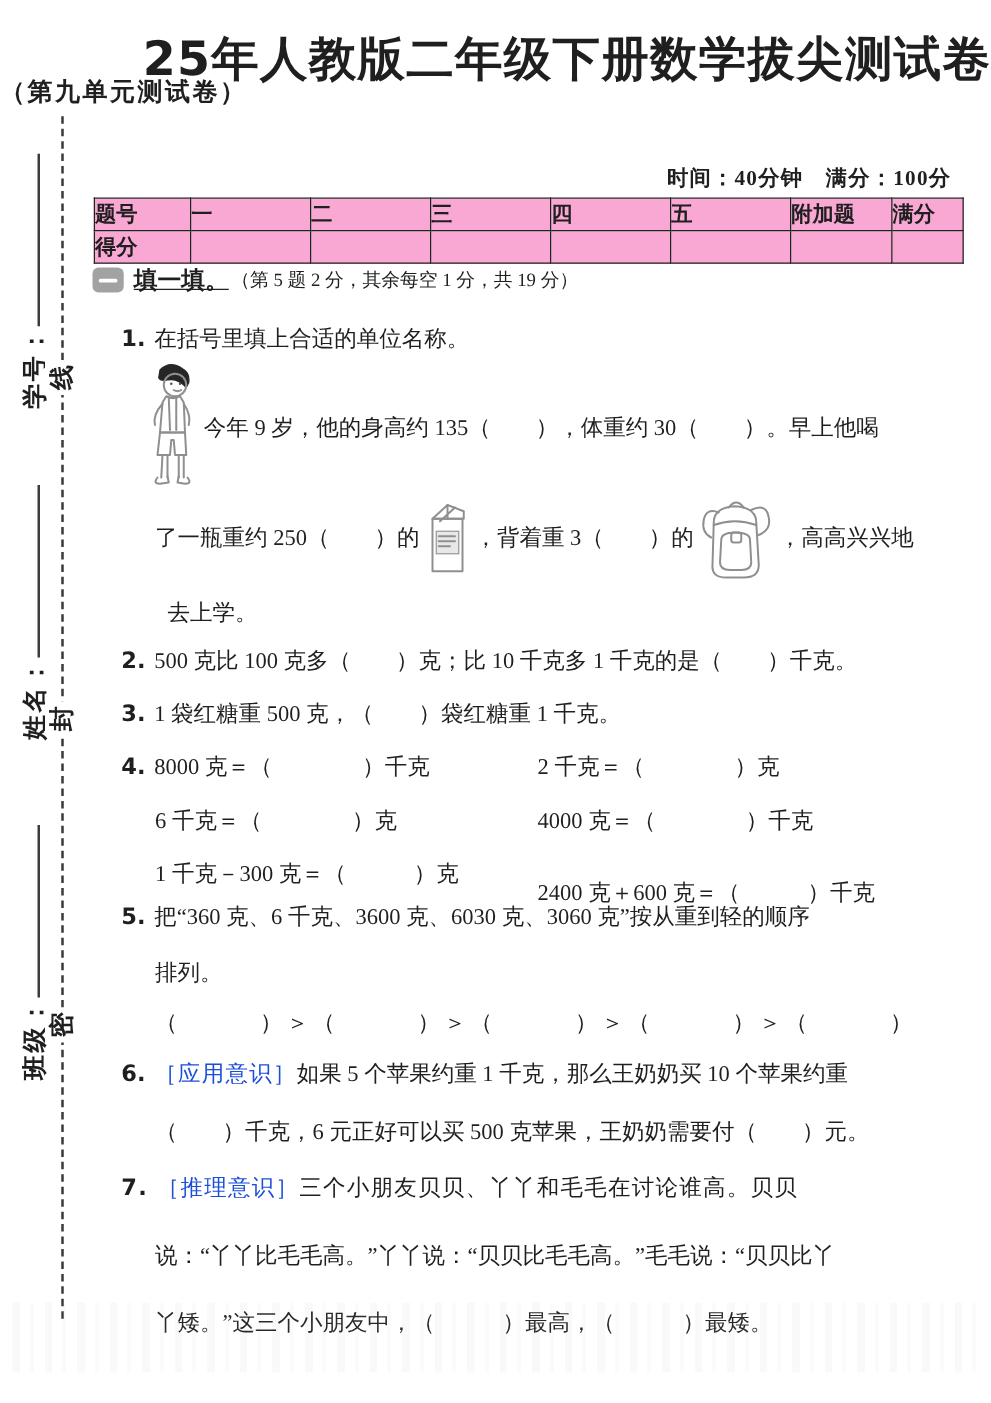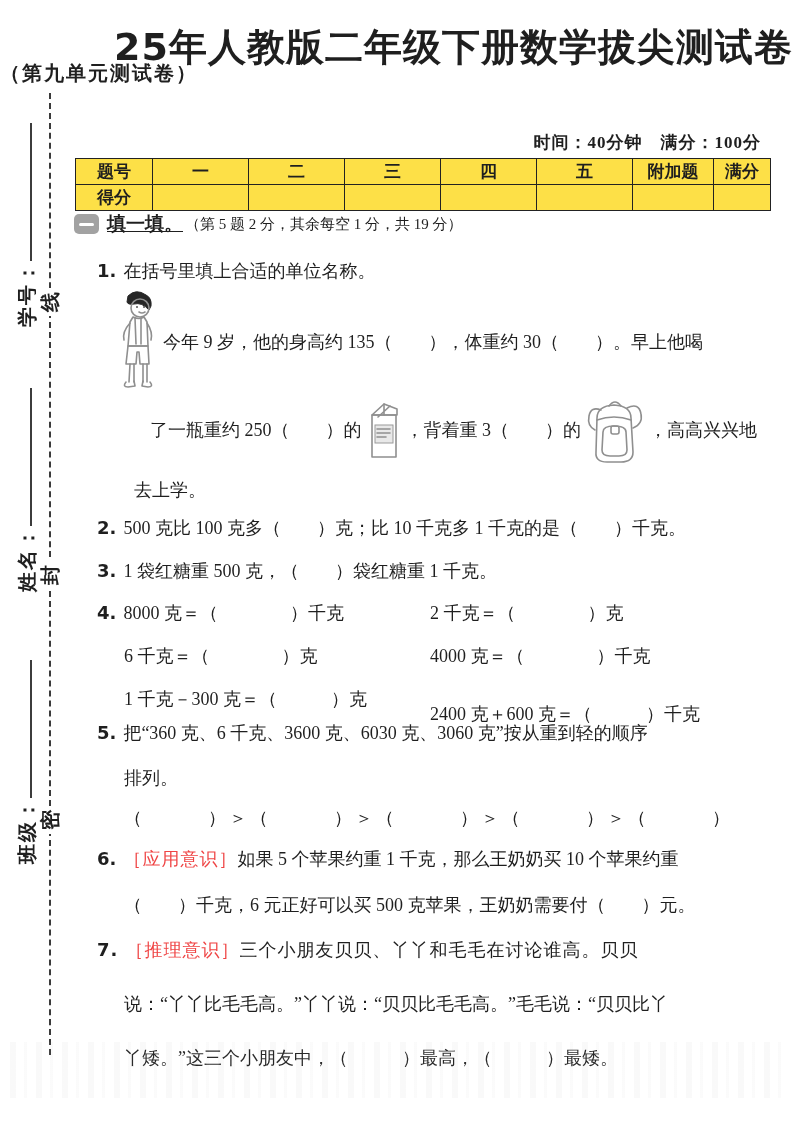--- a/index.html
+++ b/index.html
@@ -17,33 +17,33 @@
   .uline{flex:0 0 138px;height:0;border-bottom:2px solid #3c3c3c;margin-top:8px;}
   
   .title1{position:absolute;left:0;right:0;top:22px;text-align:right;
     font-size:38px;font-weight:900;letter-spacing:1px;font-family:"DejaVu Sans","Liberation Sans",sans-serif;}
   .title2{position:absolute;left:0;right:0;top:60px;text-align:left;
     font-size:20px;font-weight:900;letter-spacing:2px;font-family:"DejaVu Sans","Liberation Sans",sans-serif;}
   .meta{position:absolute;right:32px;top:131px;font-size:17px;font-weight:700;letter-spacing:1px;}
   
   .score-table{position:absolute;left:75px;top:158px;width:687px;border-collapse:collapse;
     table-layout:fixed;font-size:17px;font-weight:600;}
-  .score-table td{border:1.6px solid #222;text-align:center;padding:0;height:25px;background:#fde047;}
+  .score-table td{border:1.6px solid #222;padding:0;height:25px;background:#f9a8d4;}
   
   .section{position:absolute;left:74px;top:211px;display:flex;align-items:center;white-space:nowrap;}
   .badge{position:relative;width:25px;height:20px;background:#a2a2a2;border-radius:5px;margin-right:8px;flex:0 0 auto;}
   .badge .badge-char{position:absolute;inset:0;color:transparent;font-size:14px;text-align:center;line-height:20px;}
   .badge::after{content:"";position:absolute;left:5px;top:8.5px;width:15px;height:3px;background:#fff;border-radius:2px;}
   .sec-title{font-size:19px;font-weight:800;font-family:"DejaVu Sans","Liberation Sans",sans-serif;text-decoration:underline;}
   .sec-note{font-size:15px;margin-left:2px;}
   
   .ln{position:absolute;white-space:nowrap;font-size:18px;line-height:24px;}
   .qn{font-weight:800;font-family:"DejaVu Sans","Liberation Sans",sans-serif;margin-right:7px;}
-  .tag{color:#ef4444;letter-spacing:1px;}
-  .inline-row{display:flex;align-items:center;margin-left:26px;}
+  .tag{color:#1d4ed8;letter-spacing:1px;}
+  .inline-row{display:flex;align-items:center;}
   .inline-row svg{flex:0 0 auto;}
   .ghost-band{position:absolute;left:10px;right:10px;top:1042px;height:56px;opacity:0.05;
     background:repeating-linear-gradient(90deg,#888 0 6px,#fff 6px 14px,#aaa 14px 17px,#fff 17px 26px);}
   .sketch{stroke:#8f8f8f;fill:none;stroke-width:1.6;stroke-linecap:round;stroke-linejoin:round;}
 </style>
 </head>
 <body>
 
 <div class="paper">
 

